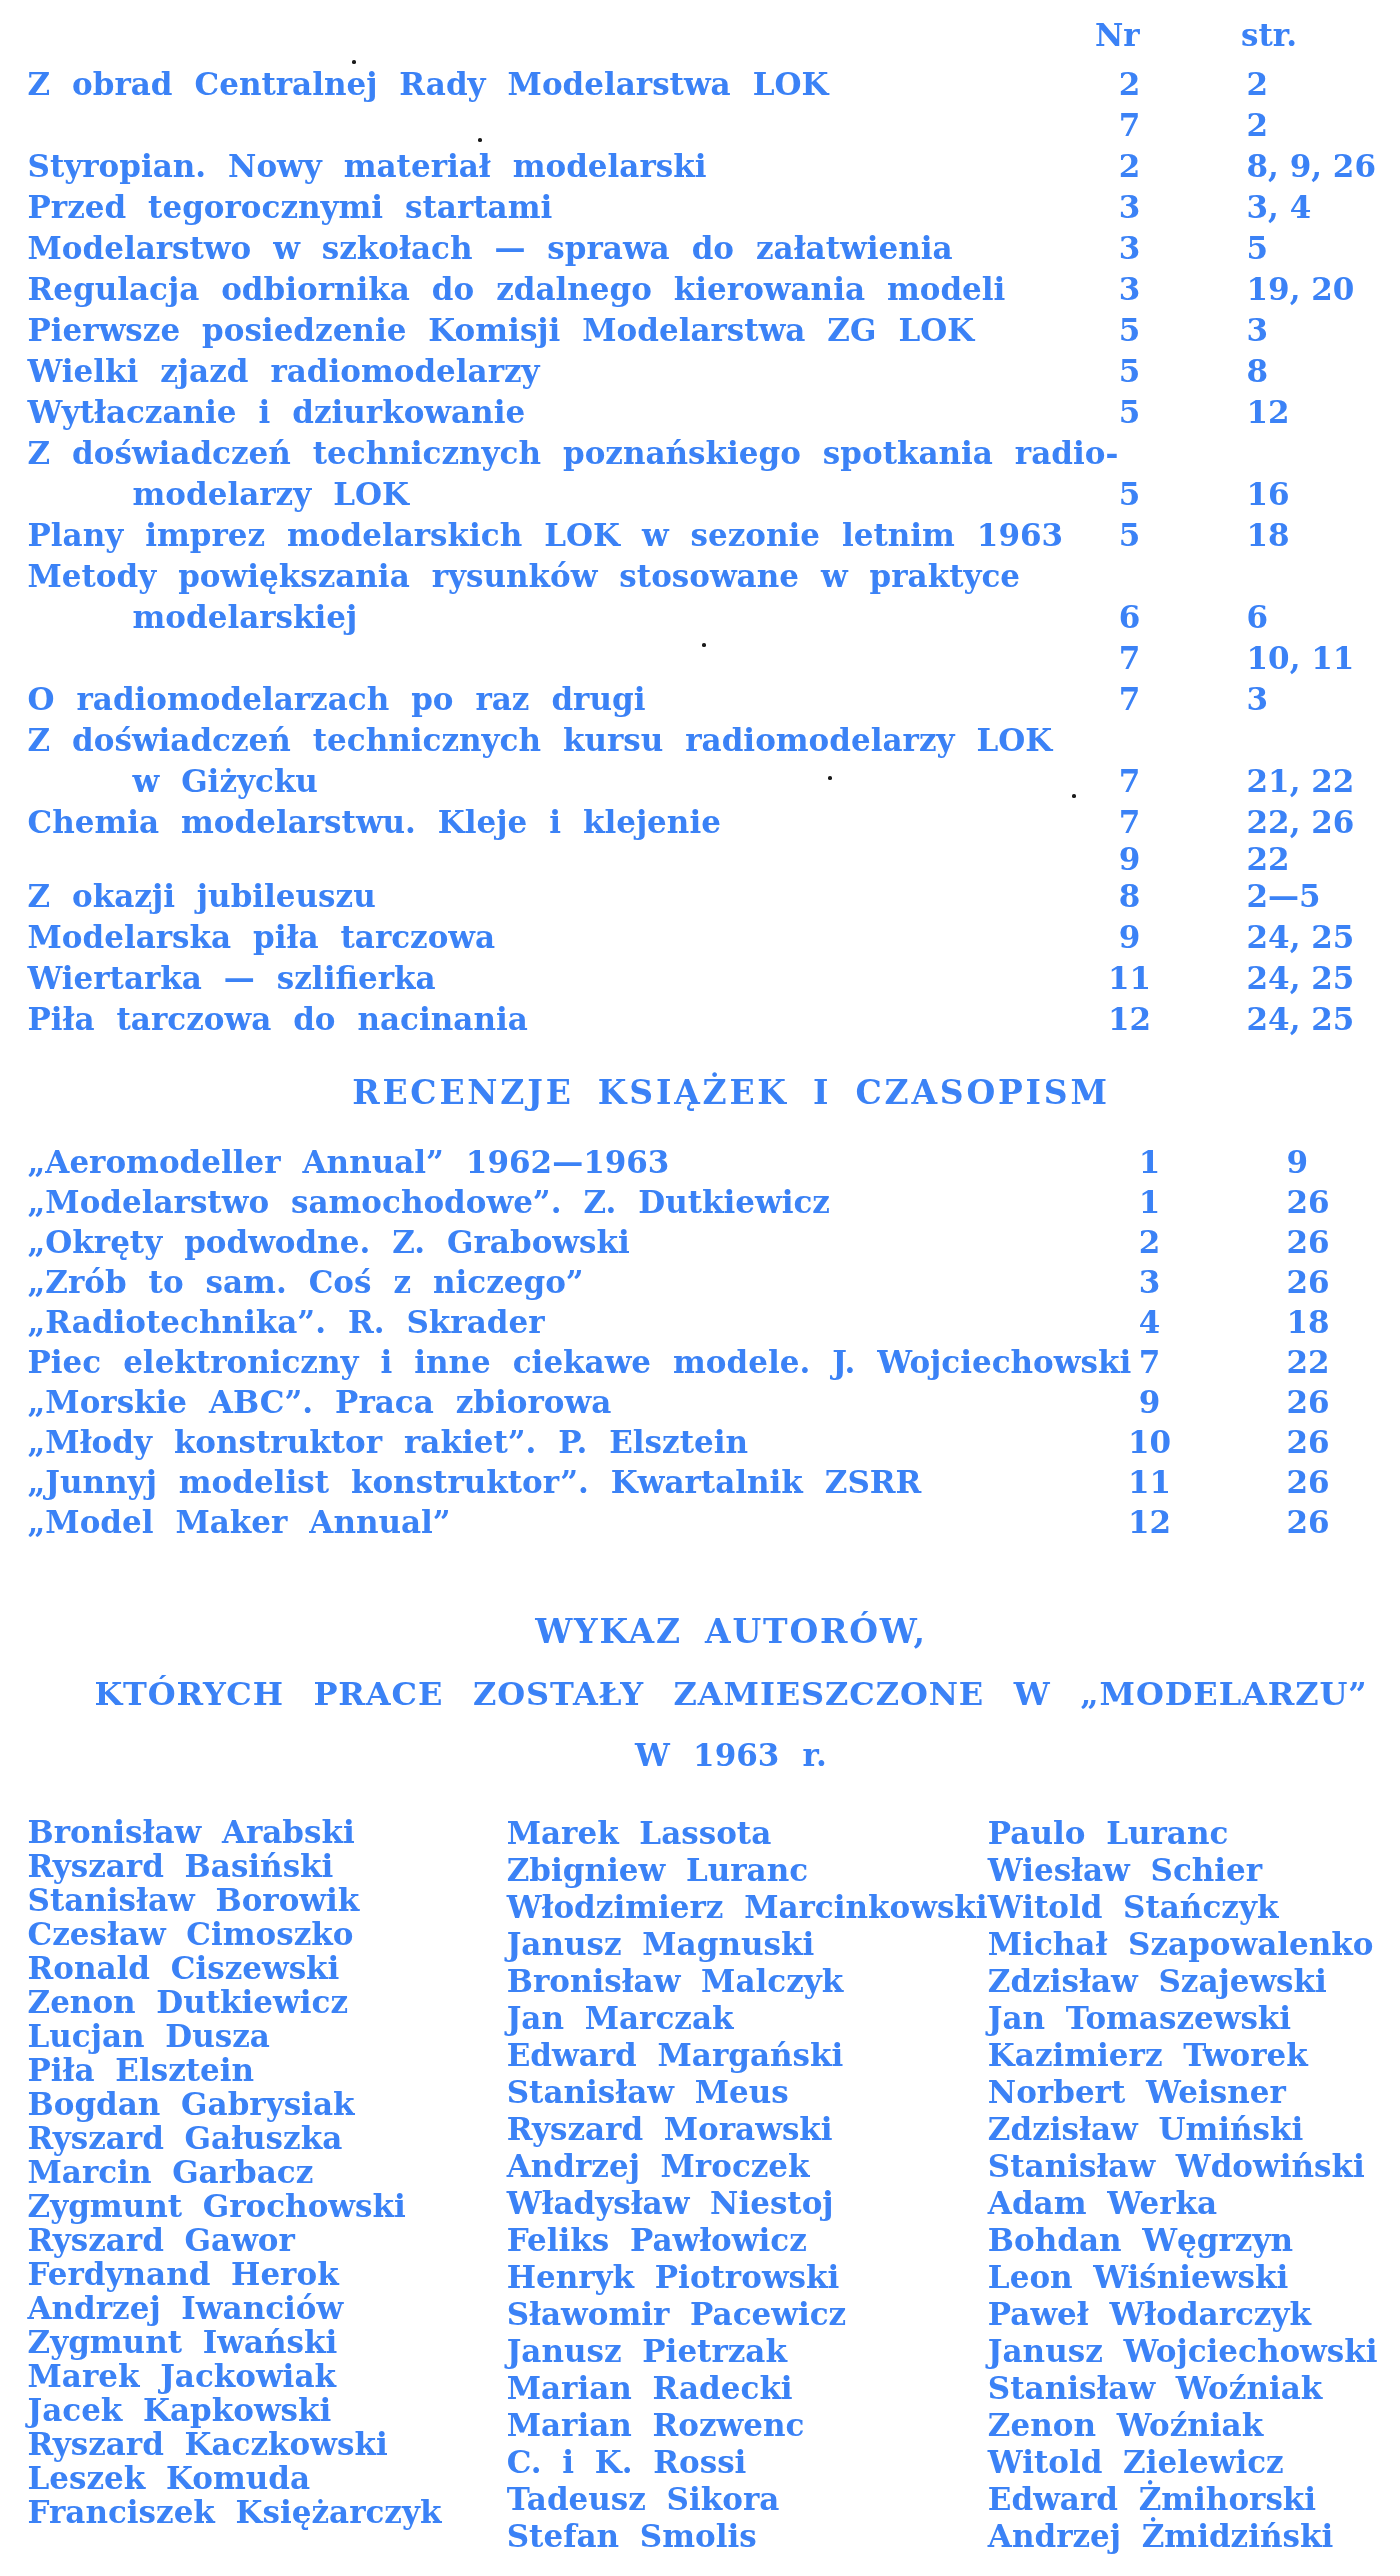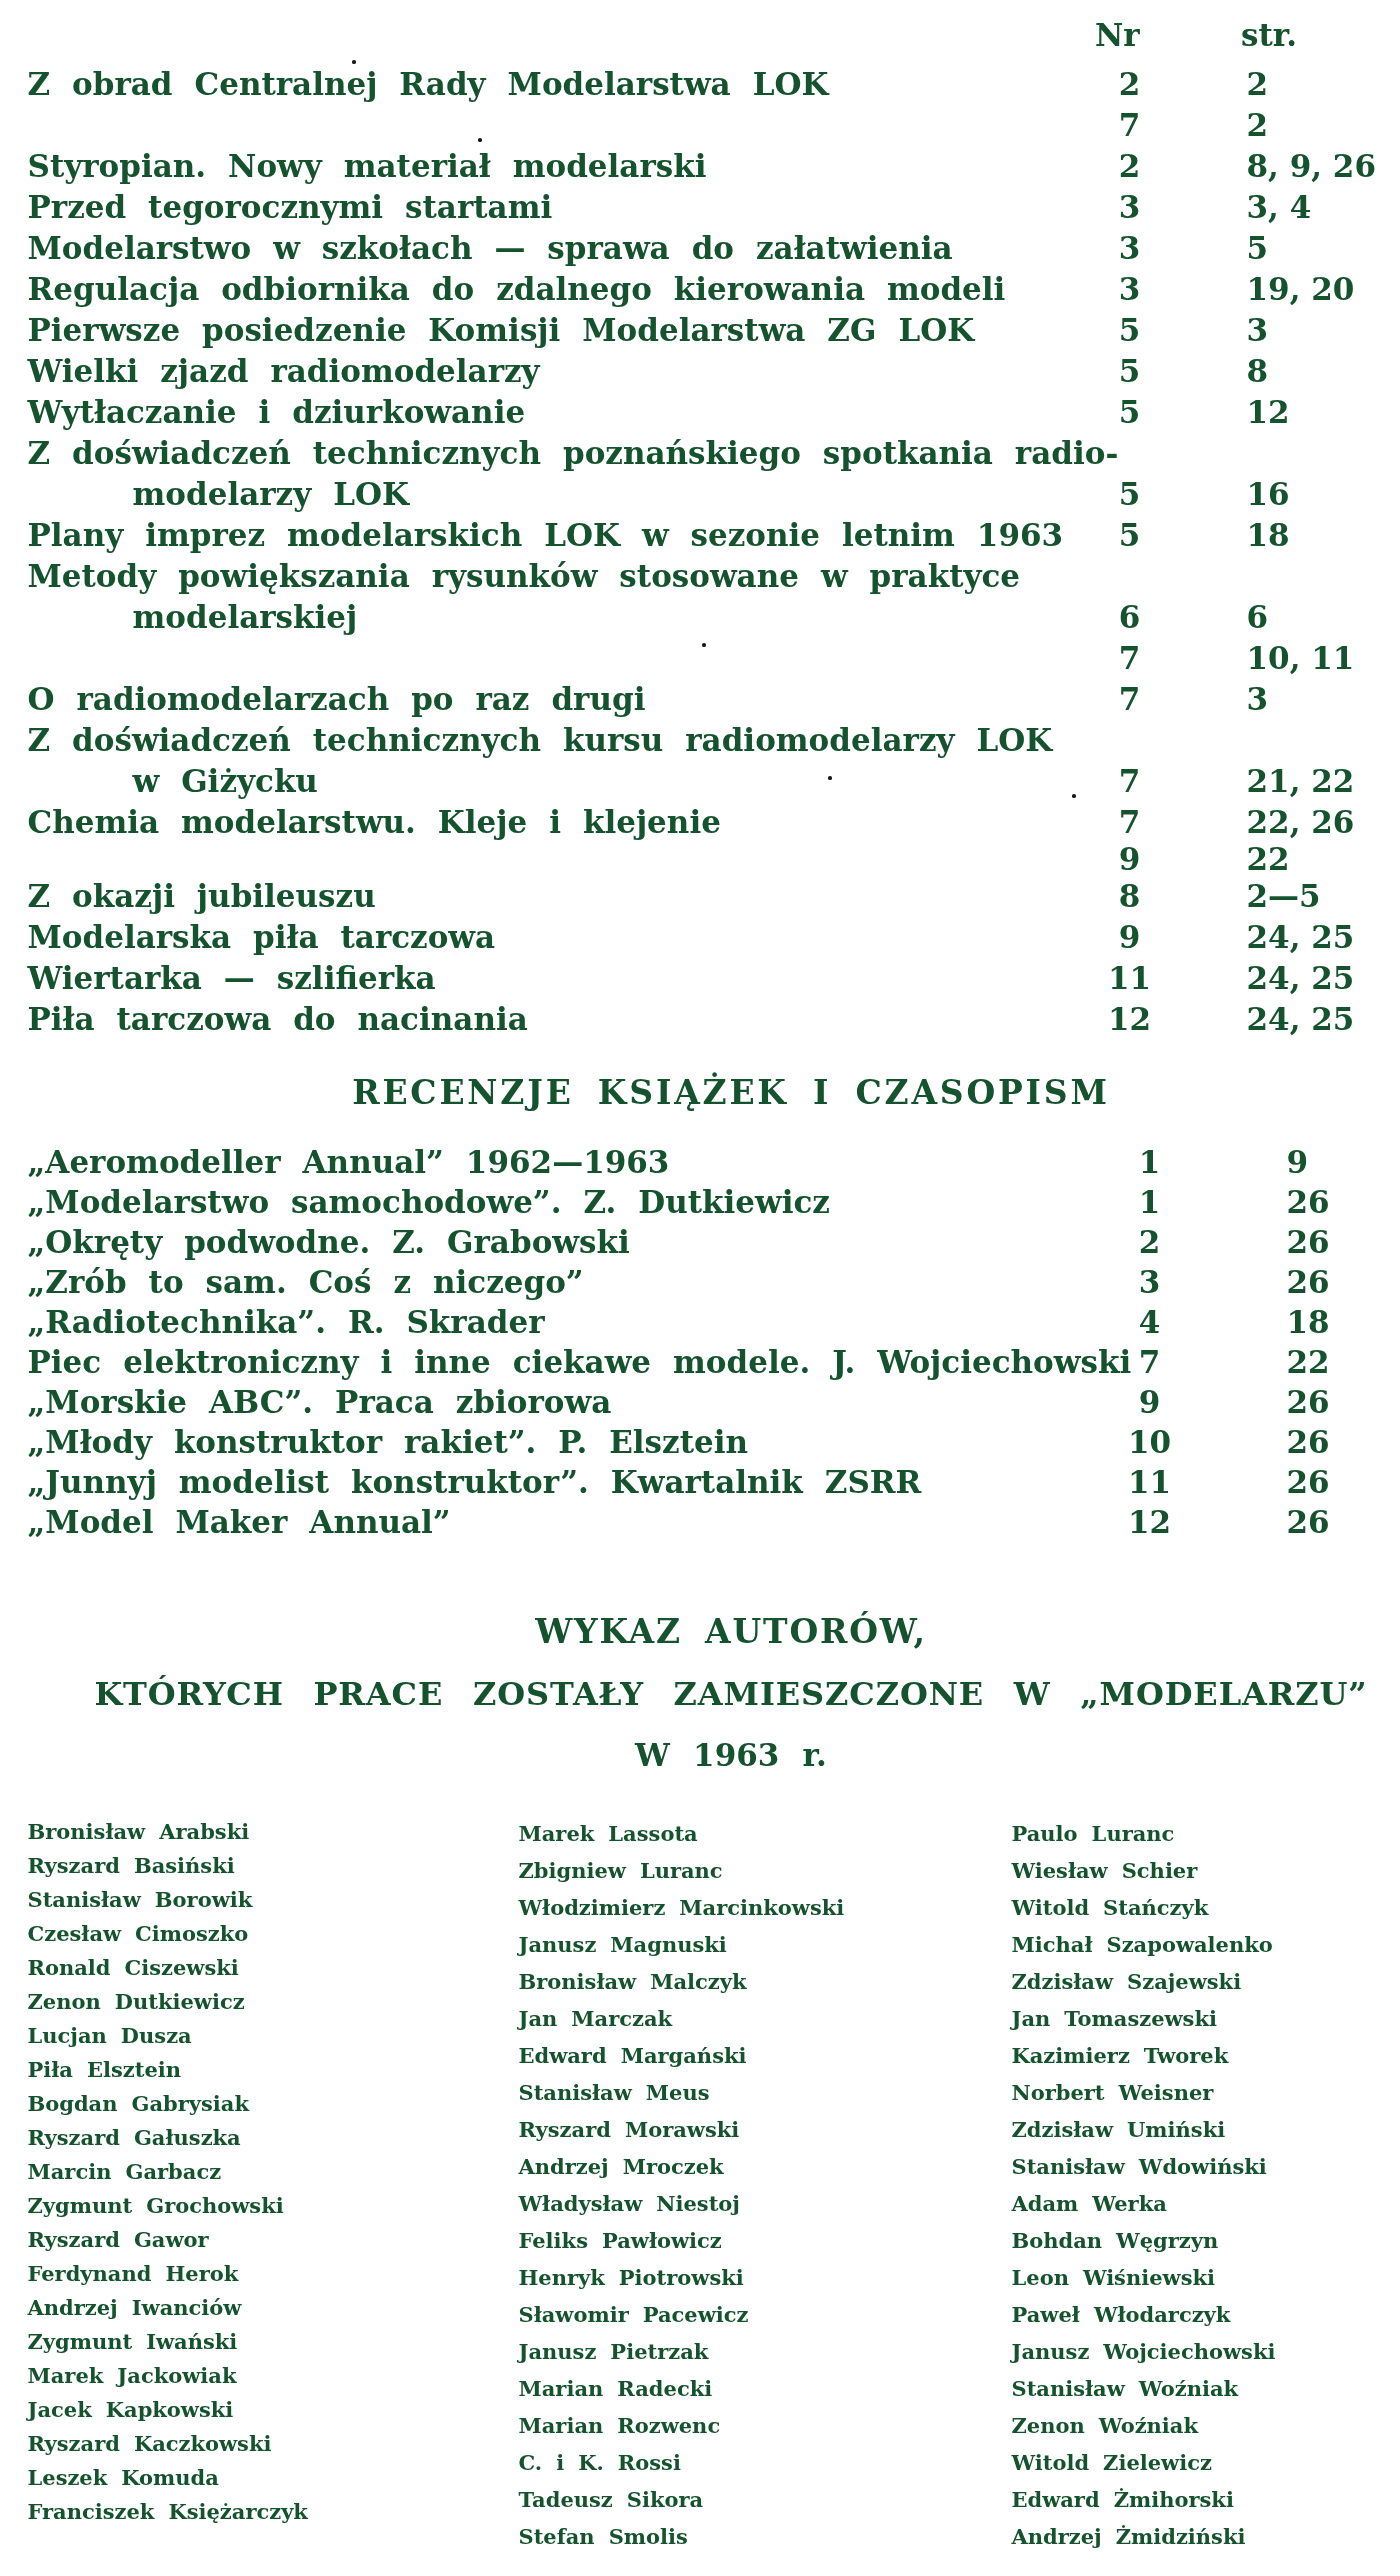--- a/index.html
+++ b/index.html
@@ -1,20 +1,20 @@
 <!DOCTYPE html>
 <html style="font-size:14.7px"><head>
 <meta charset="utf-8">
 <style>
   html,body{margin:0;padding:0;background:#777;}
   .page{
     position:relative;
     width:1400px;height:2576px;
     background:#ffffff;
-    color:#14532d;
+    color:#3b82f6;
     font-family:"DejaVu Serif", serif;
     font-weight:700;
     overflow:hidden;
     margin:0 auto;
   }
   
   .ch{position:absolute;top:20px;font-size:31px;line-height:31px;}
   .ch-nr{left:1095px;}
   .ch-str{left:1241px;}
 
@@ -30,21 +30,21 @@
   .trow .s{flex:none;width:161px;padding-left:48px;}
 
   
   .sec-h{position:absolute;left:0;width:1462px;margin:0;text-align:center;}
   .reviews-h{top:1073px;font-size:33px;letter-spacing:2.8px;word-spacing:0.3em;}
   .auth-h1{top:1612px;font-size:33px;letter-spacing:1.8px;word-spacing:0.3em;}
   .auth-h2{top:1675px;font-size:32px;letter-spacing:0.9px;word-spacing:0.55em;}
   .auth-h3{top:1737px;font-size:31px;word-spacing:0.4em;}
 
   
-  .authors{position:absolute;left:27.5px;top:1815px;width:1350px;display:flex;font-size:21px;}
+  .authors{position:absolute;left:27.5px;top:1815px;width:1350px;display:flex;font-size:31px;}
   .acol{white-space:nowrap;word-spacing:0.32em;}
   .acol-0{width:491px;line-height:34px;}
   .acol-1{width:493px;line-height:37px;}
   .acol-2{flex:1;line-height:37px;}
 
   
   .speck{position:absolute;background:#1a1a1a;border-radius:50%;}
 </style>
 </head>
 <body>

